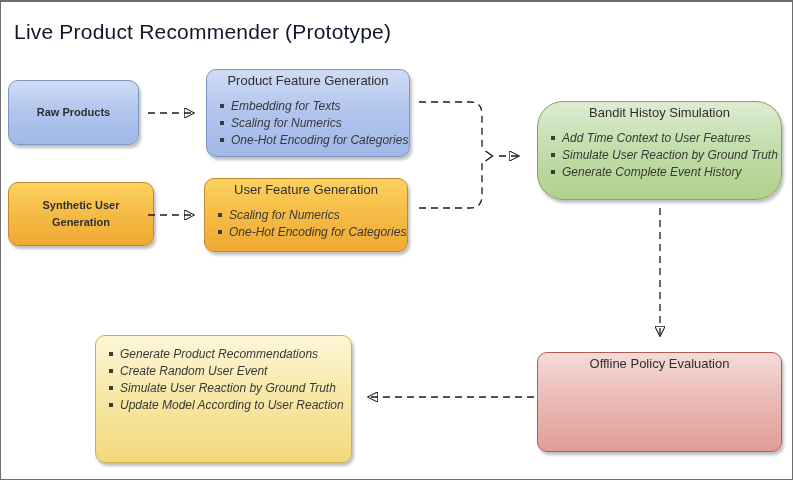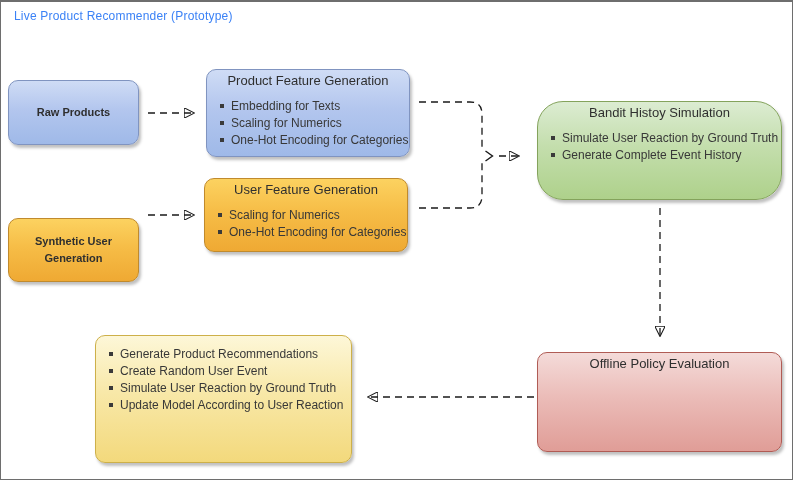--- a/index.html
+++ b/index.html
@@ -12,23 +12,23 @@
   }
   .frame {
     position: absolute; inset: 0;
     border: 1px solid #6e6e6e;
     border-top-width: 2px;
     pointer-events: none;
     z-index: 50;
   }
   .page-title {
     position: absolute;
-    left: 14px; top: 9px;
-    font-size: 12px;
-    color: #3b82f6;
+    left: 14px; top: 20px;
+    font-size: 21px;
+    color: #0f172a;
     letter-spacing: 0.2px;
   }
   .node {
     position: absolute;
     border-radius: 10px;
     border: 1px solid;
     box-shadow: 2px 3px 3px rgba(0,0,0,0.25);
     color: #2f2f2f;
   }
   .node.blue   { background: linear-gradient(180deg, #cfdcf5 0%, #b3c6ee 45%, #9fb9e8 100%); border-color: #8094c0; }
@@ -55,20 +55,21 @@
   .node-items {
     list-style: none;
     margin-top: 10px;
     padding-left: 13px;
     font-size: 12px;
     color: #383838;
   }
   .node-items li {
     line-height: 17px;
     white-space: nowrap;
+    font-style: italic;
   }
   .node-items li::before {
     content: "";
     display: inline-block;
     width: 4px; height: 4px;
     background: #3a3a3a;
     margin-right: 7px;
     vertical-align: 2px;
   }
   svg.connectors {
@@ -110,35 +111,36 @@
 
 <div class="node detail blue" style="left:206px; top:69px; width:204px; height:88px;">
   <div class="node-title">Product Feature Generation</div>
   <ul class="node-items">
     <li>Embedding for Texts</li>
     <li>Scaling for Numerics</li>
     <li>One-Hot Encoding for Categories</li>
   </ul>
 </div>
 
-<div class="node simple orange" style="left:8px; top:182px; width:131px; height:64px;margin-top:36px;">
+<div class="node simple orange" style="left:8px; top:182px; width:146px; height:64px;">
   <div class="node-label">Synthetic User Generation</div>
 </div>
 
 <div class="node detail orange" style="left:204px; top:178px; width:204px; height:74px;">
   <div class="node-title">User Feature Generation</div>
   <ul class="node-items">
     <li>Scaling for Numerics</li>
     <li>One-Hot Encoding for Categories</li>
   </ul>
 </div>
 
 <div class="node detail green" style="left:537px; top:101px; width:245px; height:99px;">
   <div class="node-title">Bandit Histoy Simulation</div>
   <ul class="node-items">
+    <li>Add Time Context to User Features</li>
     <li>Simulate User Reaction by Ground Truth</li>
     <li>Generate Complete Event History</li>
   </ul>
 </div>
 
 <div class="node detail red" style="left:537px; top:352px; width:245px; height:100px;">
   <div class="node-title">Offline Policy Evaluation</div>
 </div>
 
 <div class="node detail yellow" style="left:95px; top:335px; width:257px; height:128px;">

